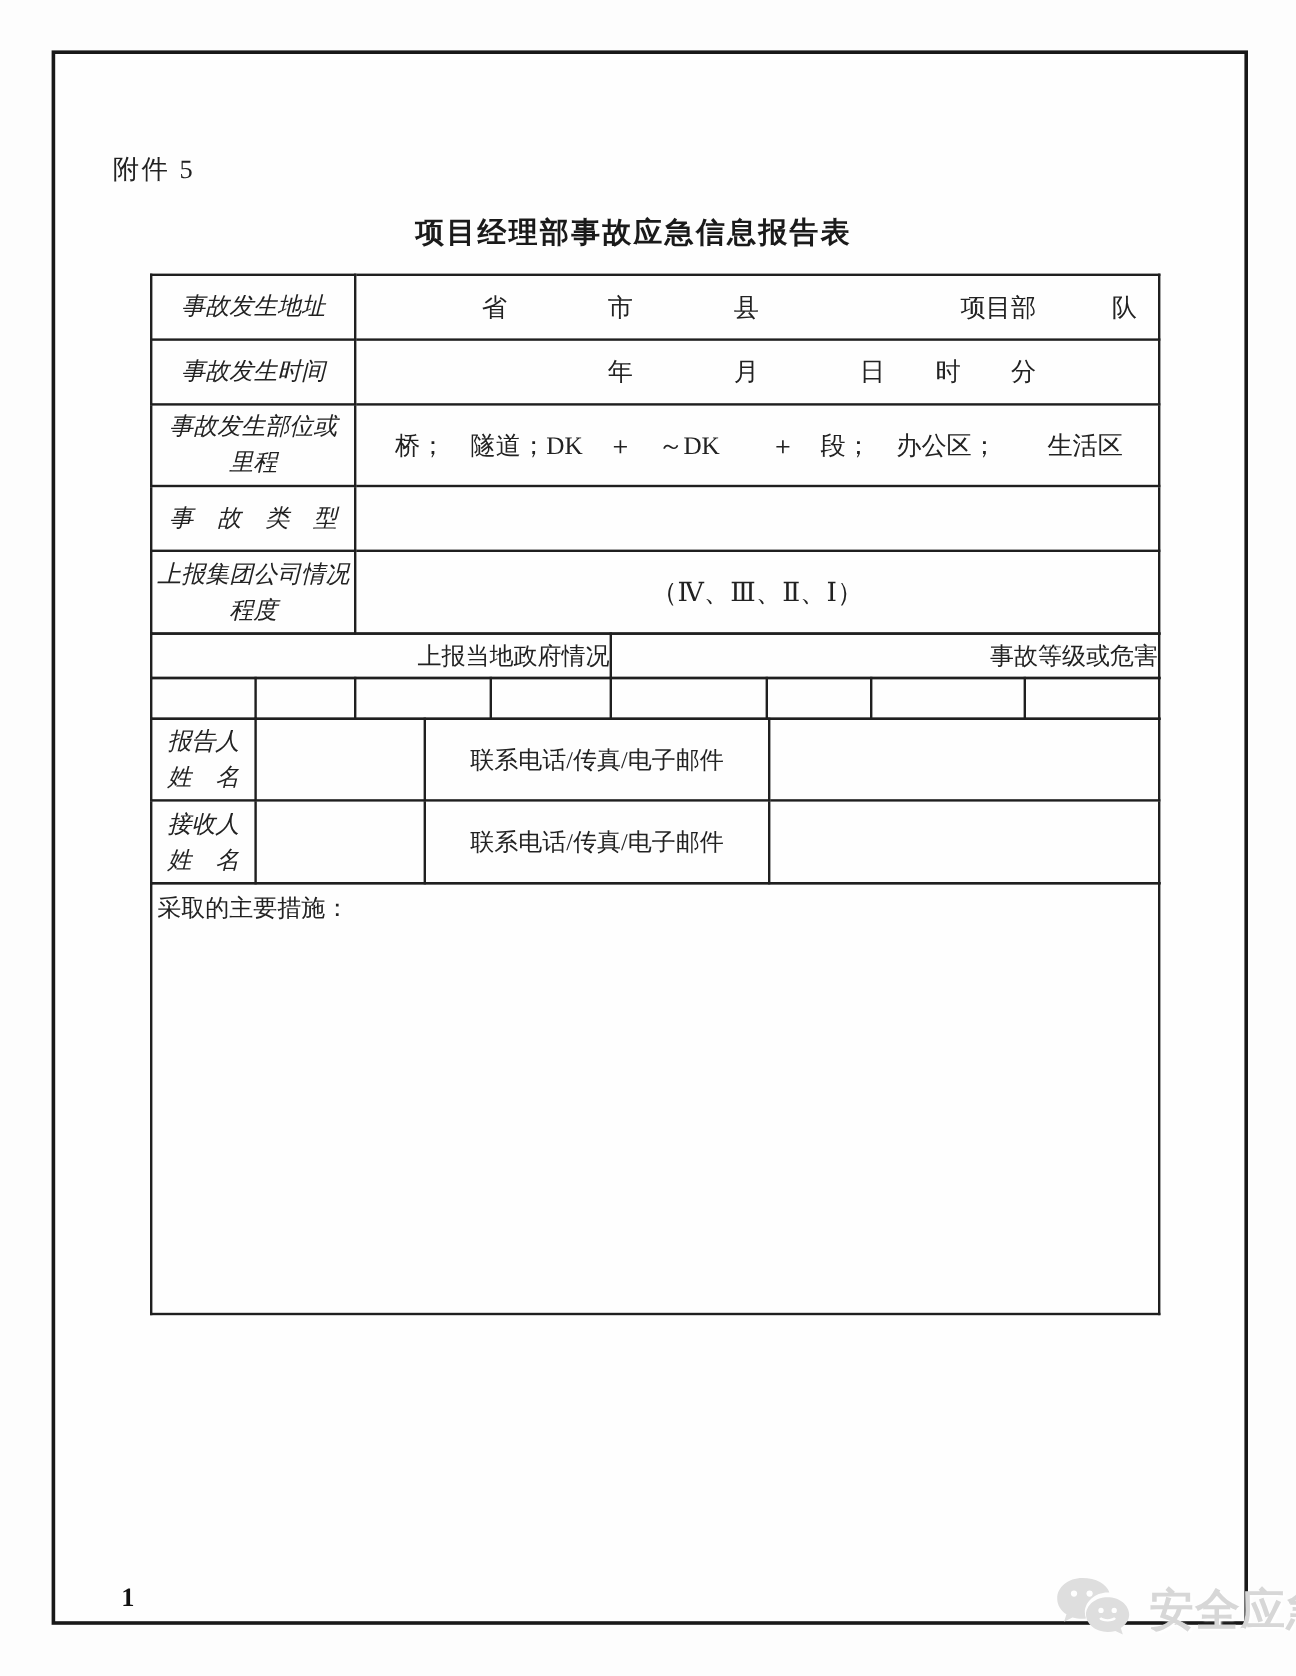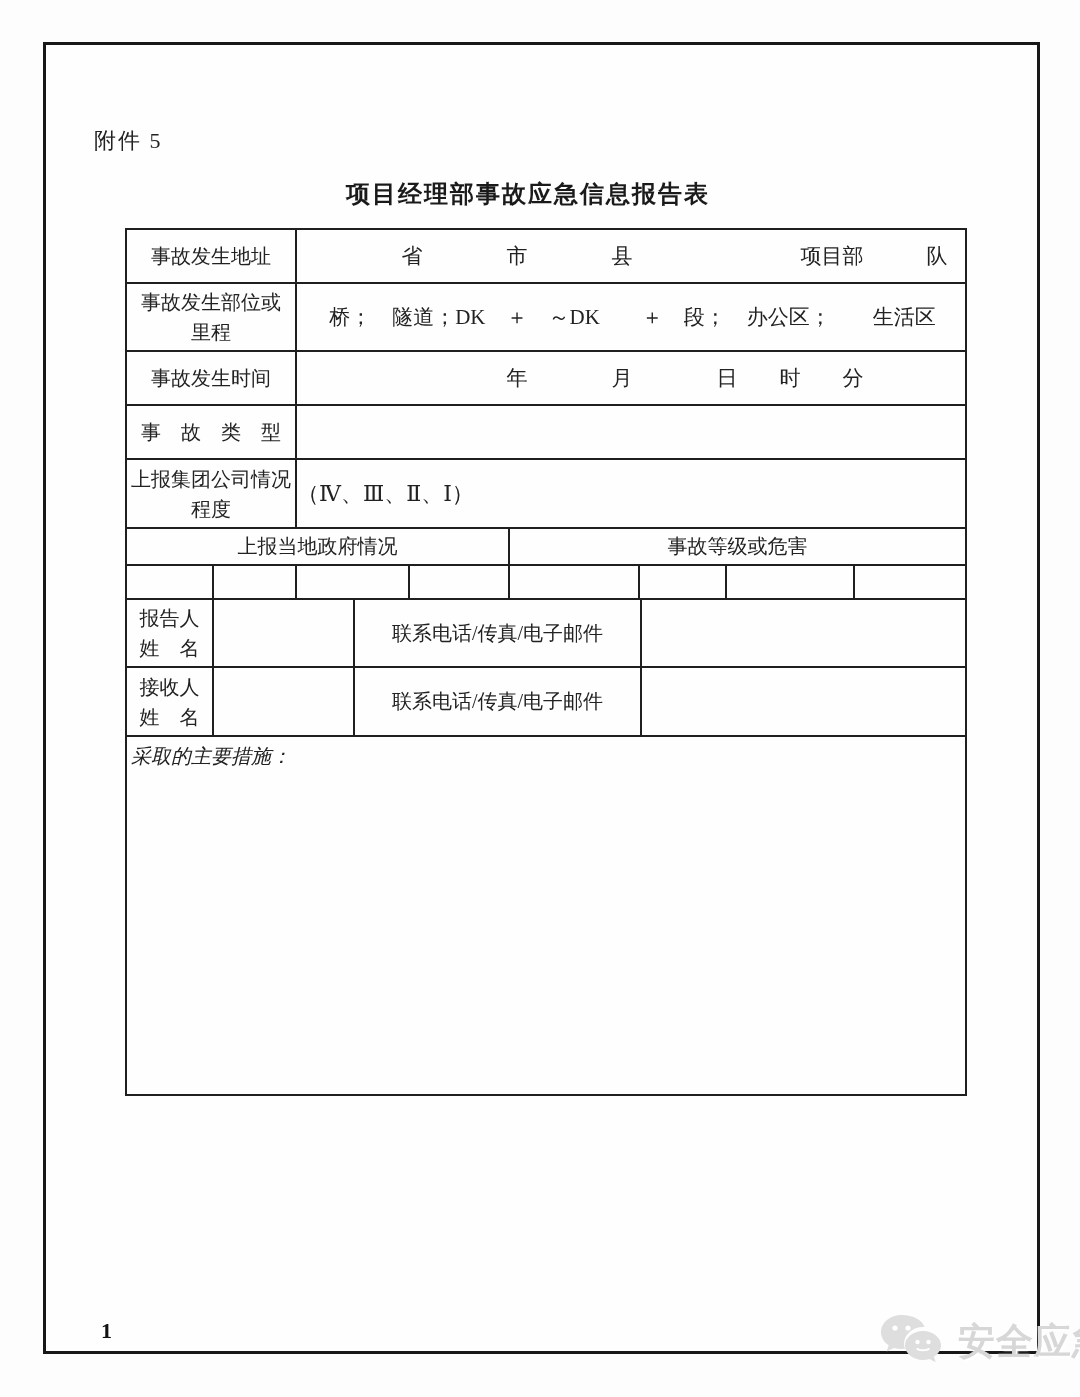--- a/index.html
+++ b/index.html
@@ -25,36 +25,36 @@
   }
   .form-wrap{position:absolute;left:125px;top:228px;width:840px;}
   table{border-collapse:collapse;table-layout:fixed;width:840px;}
   table + table{margin-top:-2px;}
   td{
     border:2px solid #1f1f1f;padding:0;vertical-align:middle;
     overflow:hidden;
   }
   .label{
     text-align:center;font-size:20px;line-height:1.5;
-    white-space:pre-line;color:#222;
+    white-space:pre-line;color:#222;font-style:italic;
   }
   .value{
     text-align:center;font-size:21px;white-space:pre;color:#222;
     padding-left:3px;
   }
-  .value.center{text-align:left;font-size:22px;padding-left:0;white-space:normal;}
-  .sect-head{text-align:center;font-size:20px;color:#222;}
+  .value.center{text-align:center;font-size:22px;padding-left:0;white-space:normal;}
+  .sect-head{text-align:right;font-size:20px;color:#222;}
   .sub-head{
     text-align:center;font-size:20px;line-height:1.45;
     white-space:pre-line;color:#222;
   }
   .contact{text-align:center;font-size:20px;color:#222;margin-top:32px;}
   .measures{
     vertical-align:top;text-align:left;font-size:20px;
-    padding:6px 4px;color:#222;font-style:italic;
+    padding:6px 4px;color:#222;
   }
   .h52{height:52px}.h66{height:66px}.h67{height:67px}.h53{height:53px}
   .h35{height:35px}.h58{height:58px}.h32{height:32px}.h345{height:345px}
   .page-number{
     position:absolute;left:101px;top:1318px;
     font-size:22px;font-weight:bold;color:#111;
   }
   .watermark{
     position:absolute;left:872px;top:1302px;width:210px;height:80px;
     display:flex;align-items:center;gap:4px;z-index:5;
@@ -80,27 +80,27 @@
     <colgroup>
         <col style="width:170px">
         <col style="width:670px">
       </colgroup>
     <tbody>
         <tr>
       <td class="label h52">事故发生地址</td>
       <td class="value h52">　　　　省　　　　市　　　　县　　　　　　　　项目部　　　队</td>
     </tr>
     <tr>
+      <td class="label h52">事故发生时间</td>
+      <td class="value h52">　　　　　年　　　　月　　　　日　　时　　分</td>
+    </tr>
+    <tr>
       <td class="label h66">事故发生部位或
 里程</td>
       <td class="value h66">桥；　隧道；DK　＋　～DK　　＋　段；　办公区；　　生活区</td>
-    </tr>
-    <tr>
-      <td class="label h52">事故发生时间</td>
-      <td class="value h52">　　　　　年　　　　月　　　　日　　时　　分</td>
     </tr>
     <tr>
       <td class="label h52">事　故　类　型</td>
       <td class="value h52"></td>
     </tr>
     <tr>
       <td class="label h67">上报集团公司情况
 程度</td>
       <td class="value center h67">（Ⅳ、Ⅲ、Ⅱ、Ⅰ）</td>
     </tr>

